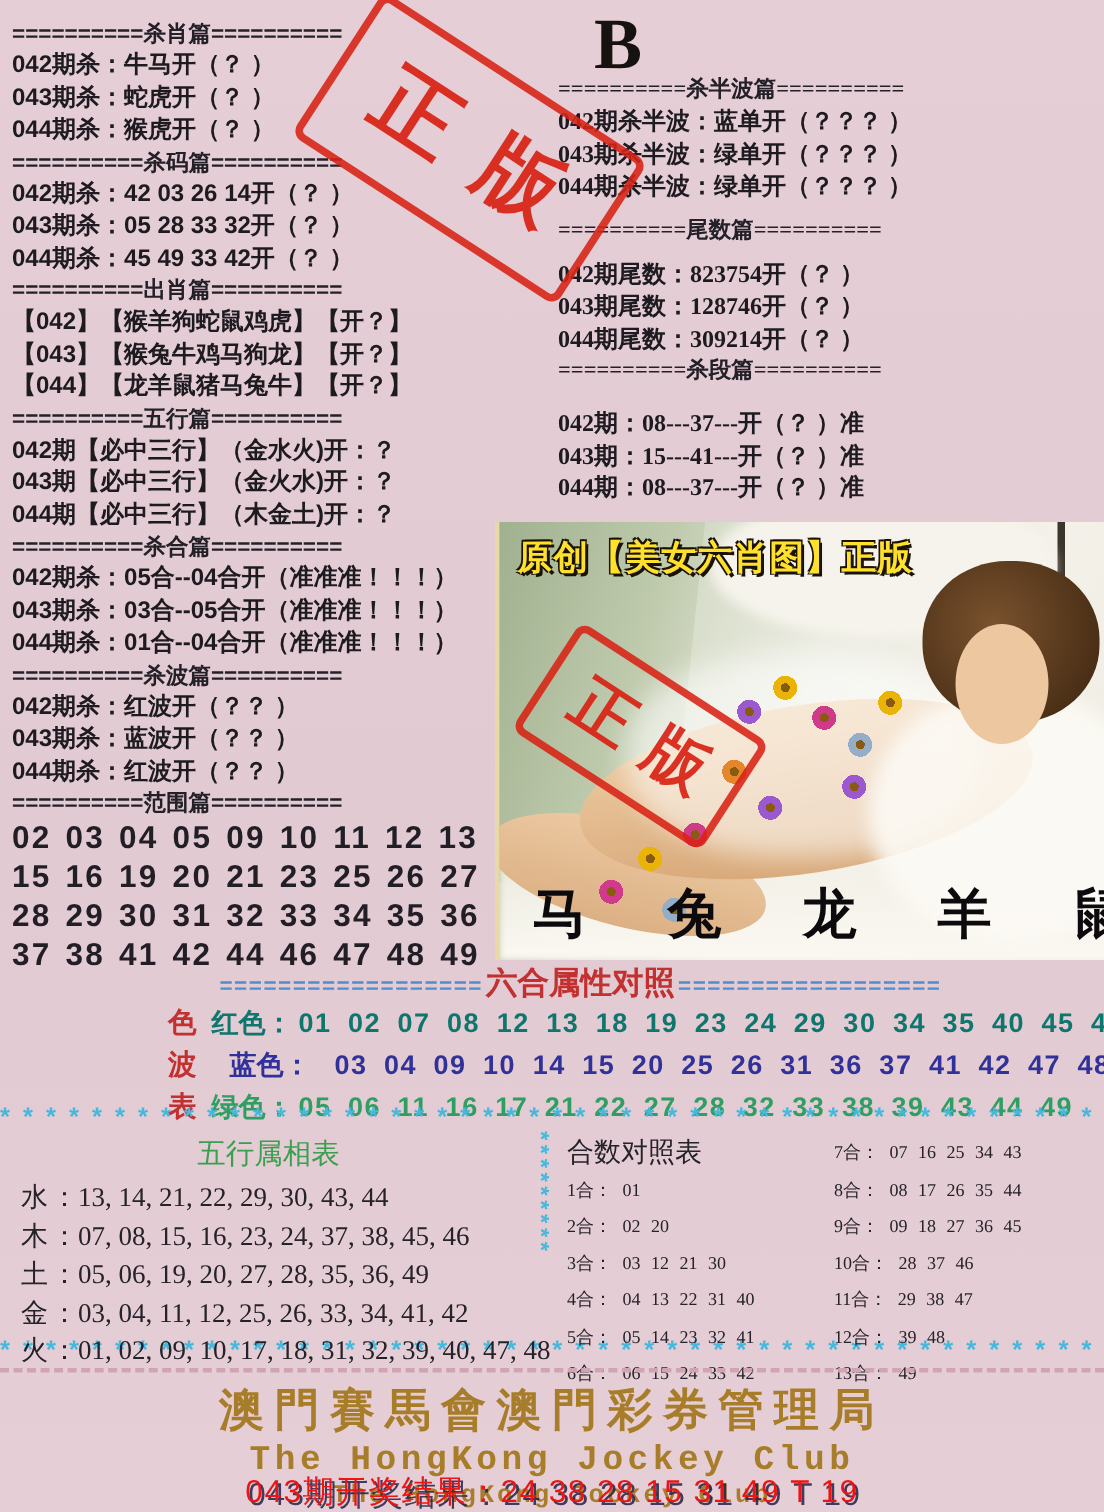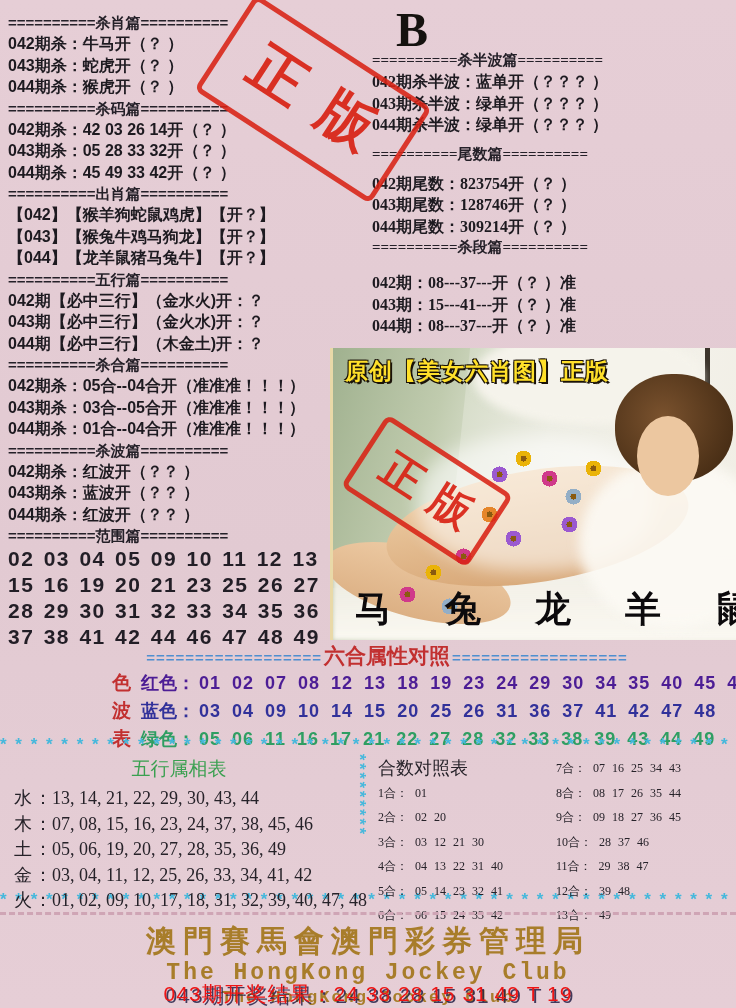--- a/index.html
+++ b/index.html
@@ -76,21 +76,21 @@
   }
   
   .band{position:absolute;left:0;top:645px;width:736px;}
   .band-title-line{white-space:nowrap;overflow:hidden;text-align:center;line-height:22px;padding-left:38px;}
   .band-dash{color:#4f8fd0;font-weight:bold;font-size:15px;letter-spacing:1px;}
   .band-title{color:#c23030;font-weight:bold;font-size:21px;padding:0 2px;}
   .band-row{white-space:nowrap;line-height:27px;padding-left:112px;font-weight:bold;}
   .band-key{color:#c23030;font-size:19px;margin-right:10px;}
   .band-label{font-size:18px;margin-right:4px;}
   .band-nums{font-size:18px;letter-spacing:1px;word-spacing:5px;}
-  .c-red{color:#4c1d95;margin-top:28px;} .c-blue{color:#31319a;} .c-green{color:#2f9e62;}
+  .c-red{color:#0f766e;margin-top:28px;} .c-blue{color:#31319a;margin-left:12px;} .c-green{color:#2f9e62;}
   
   .ast-row{position:absolute;left:0;width:736px;color:#45b8dc;font-weight:bold;font-size:17px;
     white-space:nowrap;overflow:hidden;letter-spacing:2px;line-height:14px;}
   .ast-top{top:738px;} .ast-bottom{top:893px;}
   .ast-col{
     position:absolute;left:352px;top:754px;height:140px;color:#45b8dc;font-weight:bold;font-size:16px;
     writing-mode:vertical-rl;letter-spacing:3px;line-height:14px;overflow:hidden;
   }
   
   .panel{position:absolute;top:756px;font-family:"Liberation Serif","DejaVu Serif",serif;}

